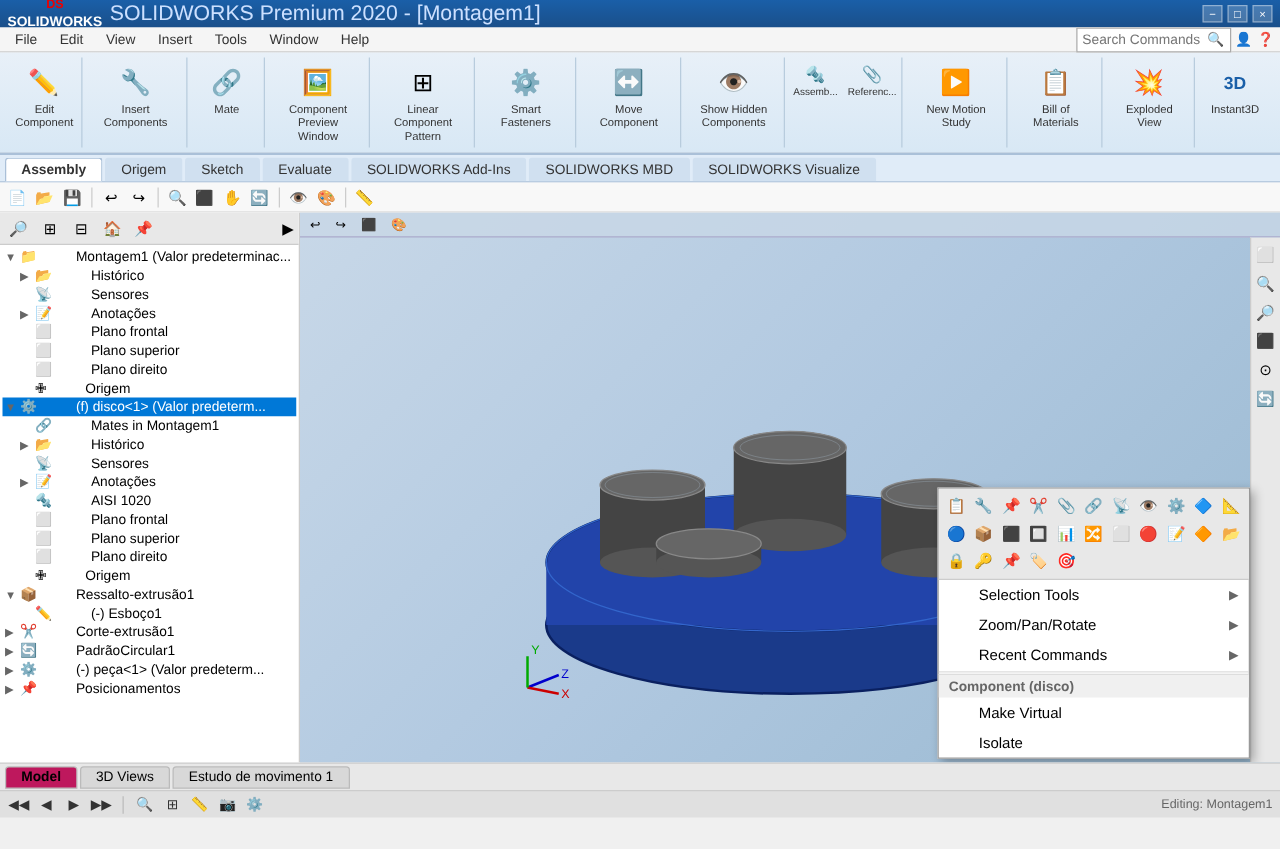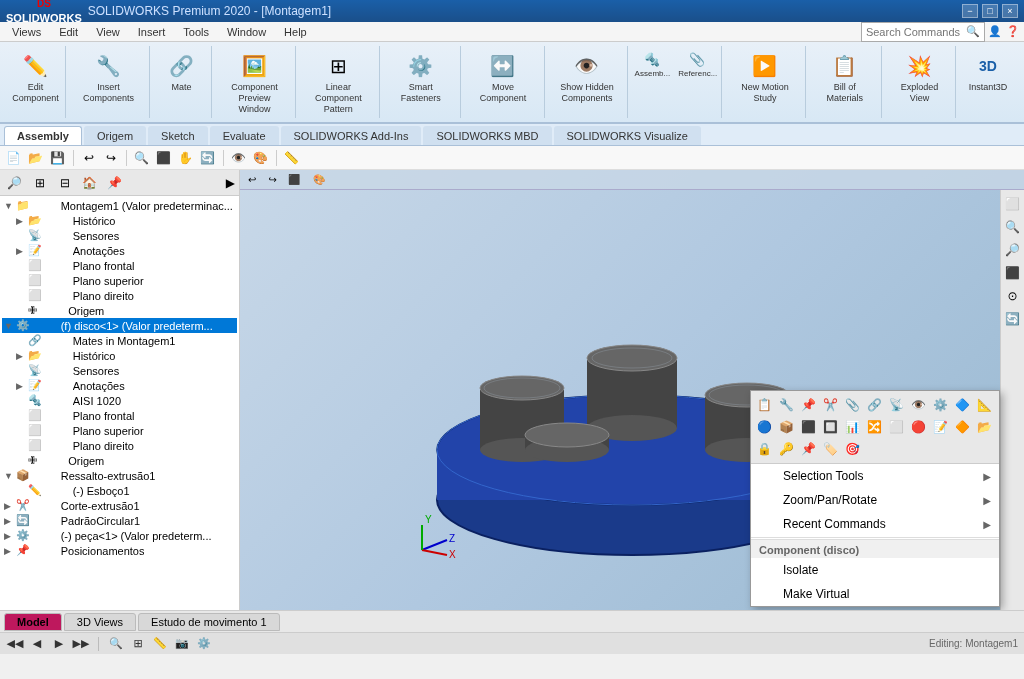--- a/index.html
+++ b/index.html
@@ -303,31 +303,31 @@
   </style>
 </head>
 <body>
 
 <div id="titlebar">
   <div class="title-left">
     <div class="sw-logo">
       <span class="sw-logo-ds">DS</span>
       <span class="sw-logo-text">SOLIDWORKS</span>
     </div>
-    <span style="color:#cce0ff;font-size:12px;">SOLIDWORKS Premium 2020 - [Montagem1]</span>
+    <span style="color:#cce0ff;font-size:17px;">SOLIDWORKS Premium 2020 - [Montagem1]</span>
   </div>
   <div class="title-right">
     <div class="win-btn">−</div>
     <div class="win-btn">□</div>
     <div class="win-btn">×</div>
   </div>
 </div>
 
 <div id="menubar">
-  <div class="menu-item">Views</div>
+  <div class="menu-item">File</div>
   <div class="menu-item">Edit</div>
   <div class="menu-item">View</div>
   <div class="menu-item">Insert</div>
   <div class="menu-item">Tools</div>
   <div class="menu-item">Window</div>
   <div class="menu-item">Help</div>
   <div style="margin-left:auto;display:flex;align-items:center;gap:4px;">
     <div class="ribbon-search">
       <input type="text" placeholder="Search Commands" style="">
       <span style="font-size:11px;">🔍</span>
@@ -703,26 +703,26 @@
       </div>
       <div class="ctx-item">
         <div class="ctx-icon"></div>
         <div class="ctx-label">Recent Commands</div>
         <div class="ctx-arrow">▶</div>
       </div>
       <div class="ctx-separator"></div>
       <div class="ctx-section-header">Component (disco)</div>
       <div class="ctx-item">
         <div class="ctx-icon"></div>
-        <div class="ctx-label">Isolate</div>
+        <div class="ctx-label">Make Virtual</div>
         <div class="ctx-arrow"></div>
       </div>
       <div class="ctx-item">
         <div class="ctx-icon"></div>
-        <div class="ctx-label">Make Virtual</div>
+        <div class="ctx-label">Isolate</div>
         <div class="ctx-arrow"></div>
       </div>
 
     </div>
 
     <div id="right-panel" style="position:absolute;top:20px;right:0;bottom:0;width:24px;background:#e8e8e8;border-left:1px solid #ccc;display:flex;flex-direction:column;align-items:center;padding:4px 2px;gap:3px;">
       <div class="rp-btn">⬜</div>
       <div class="rp-btn">🔍</div>
       <div class="rp-btn">🔎</div>
       <div class="rp-btn">⬛</div>

